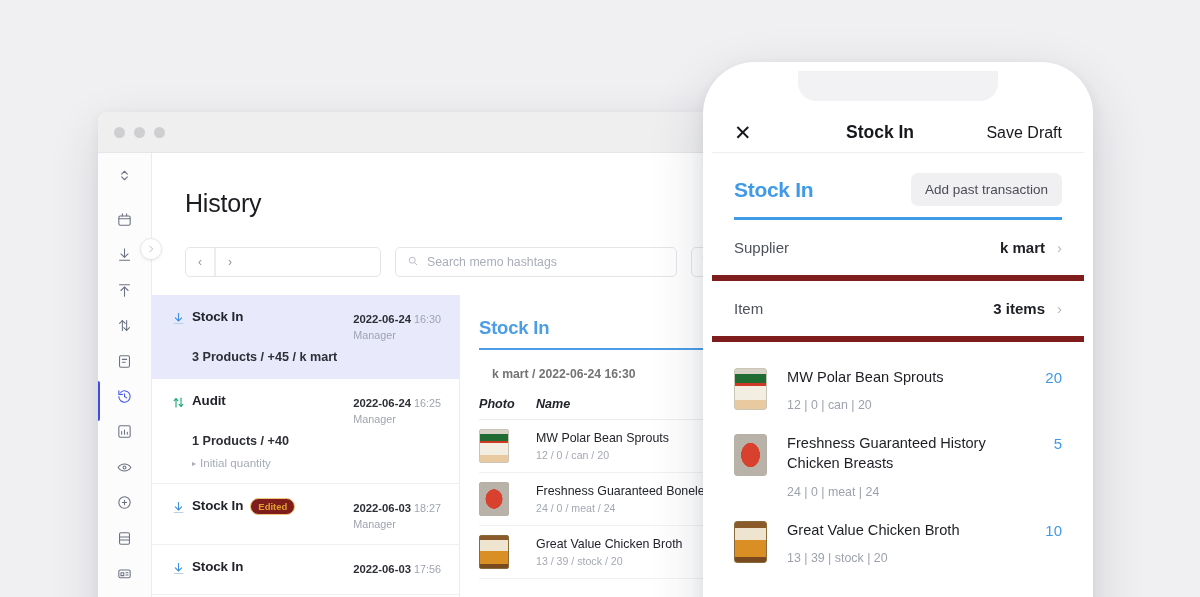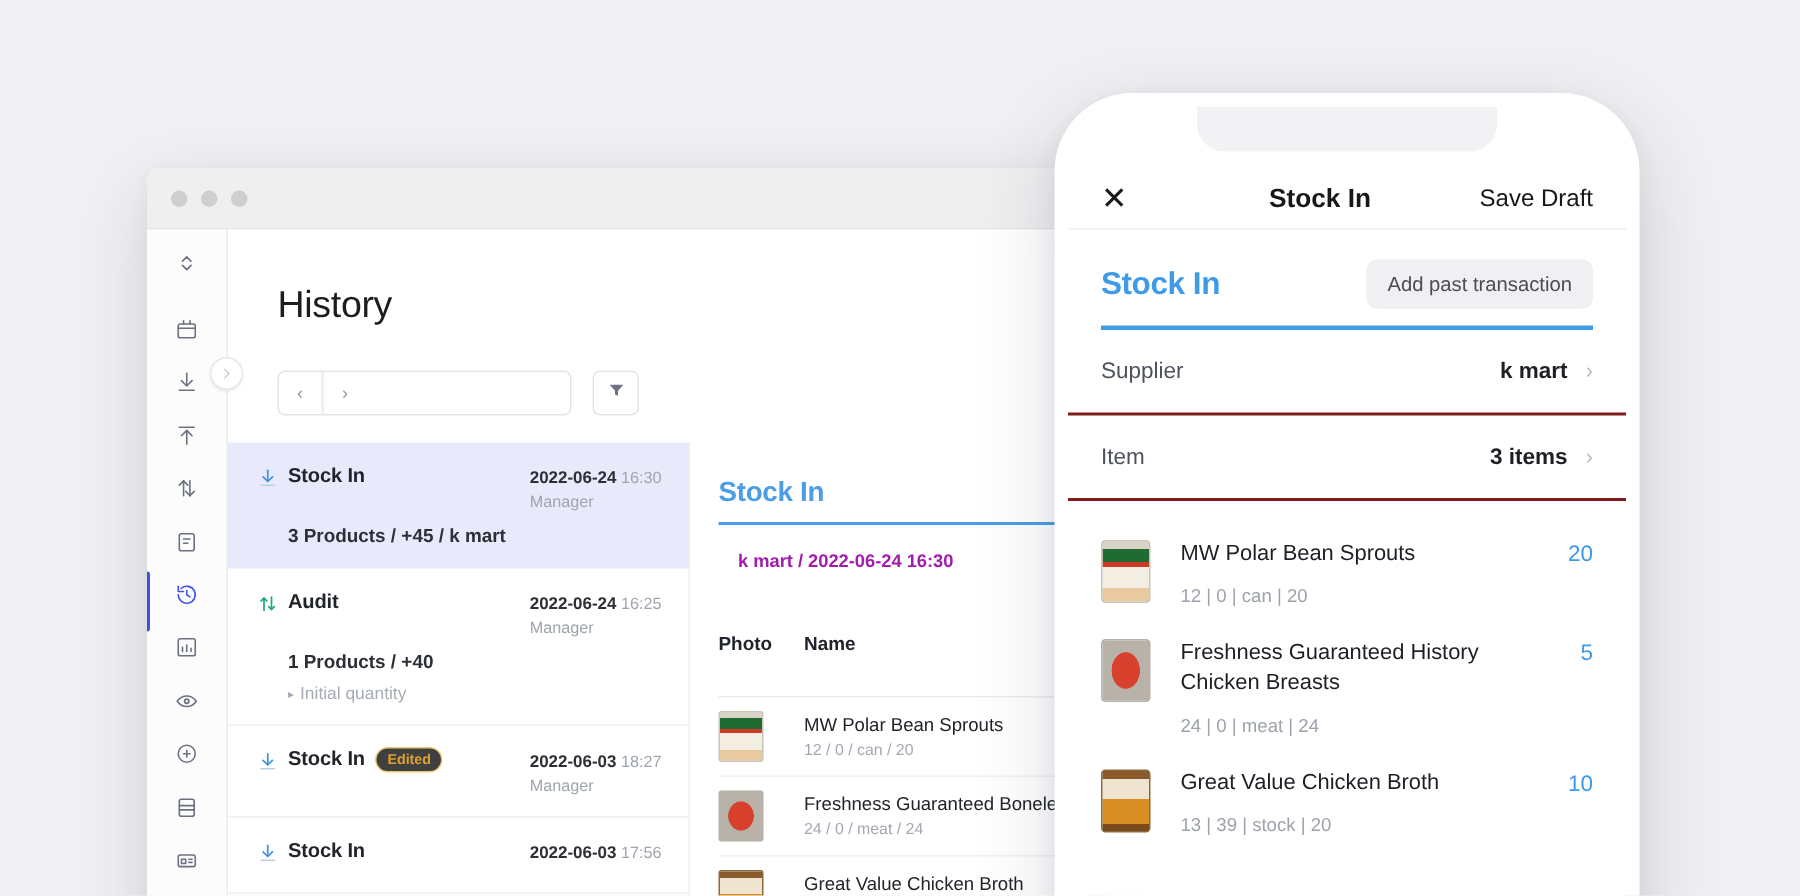--- a/index.html
+++ b/index.html
@@ -104,36 +104,36 @@
   .hist-row.selected{ background:#e8eafb; border-bottom-color:transparent; }
   .hr-top{ display:flex; align-items:flex-start; }
   .hr-icon{ width:21px; flex:0 0 21px; padding-top:2px; }
   .hr-icon svg{ width:15px; height:15px; fill:none; stroke-width:1.8;
     stroke-linecap:round; stroke-linejoin:round; }
   .hr-title{ font-size:13.4px; font-weight:700; color:#22242b; letter-spacing:-.1px; }
   .badge{
     display:inline-block; margin-left:7px; vertical-align:1px;
     font-size:9.5px; font-weight:600; color:#e0a12c;
     border:1px solid #f0c977; border-radius:9px; padding:1.5px 7px 2px;
-    background:#404040;
+    background:#7f1d1d;
   }
   .hr-meta{ margin-left:auto; text-align:left; padding-left:8px; }
   .hr-date{ font-size:11.3px; font-weight:700; color:#2d2f36; white-space:nowrap; }
   .hr-time{ font-size:10.8px; font-weight:400; color:#9fa4af; margin-left:3px; }
   .hr-user{ font-size:10.8px; color:#9fa4af; margin-top:2px; }
   .hr-sub{ font-size:12.6px; font-weight:700; color:#2d2f36; margin:9px 0 0 21px; }
   .hr-note{ font-size:11.6px; color:#a6abb5; margin:8px 0 0 21px; }
   .hr-note .caret{ font-size:8px; margin-right:4px; vertical-align:1px; }
 
   
   #detail{ flex:1; padding:22px 0 0 19px; min-width:0; overflow:hidden; }
   #detail-title{ font-size:18.5px; font-weight:700; color:#4a9de6; letter-spacing:-.2px; }
   #detail-rule{ height:2px; background:#4a9de6; margin:9px 0 0 0; width:100%; }
-  #detail-sub{ font-size:12.2px; font-weight:700; color:#a21caf; margin-top:17px;padding-left:13px; }
-  #tbl-head{ display:flex; margin-top:41px; padding-bottom:28px; border-bottom:1px solid #ececee; }
+  #detail-sub{ font-size:12.2px; font-weight:700; color:#737373; margin-top:17px;padding-left:13px; }
+  #tbl-head{ display:flex; margin-top:16px; padding-bottom:8px; border-bottom:1px solid #ececee;font-style:italic; }
   .th{ font-size:12.6px; font-weight:700; color:#22242b; }
   .th.photo{ width:57px; flex:0 0 57px; }
   .prod-row{ display:flex; align-items:center; padding:9px 0; border-bottom:1px solid #f1f1f3; }
   .prod-thumb{
     width:30px; height:34px; flex:0 0 30px; margin-right:27px;
     border-radius:2px; background-size:cover; background-position:center;
   }
   .prod-name{ font-size:12.4px; color:#22242b; white-space:nowrap; }
   .prod-meta{ font-size:10.6px; color:#a3a8b2; margin-top:4px; }
 
@@ -168,21 +168,21 @@
   #tabs-row{ display:flex; align-items:center; justify-content:space-between; }
   #tab-stockin{ font-size:21px; font-weight:700; color:#3f9ae8; letter-spacing:-.3px; }
   #add-past-btn{
     background:#f0f0f2; border-radius:7px; padding:9px 14px;
     font-size:13.5px; color:#4a4d57;
   }
   #tabs-rule{ height:2.5px; background:#3f9ae8; margin-top:11px; }
 
   .form-row{
     display:flex; align-items:center; padding:19px 22px;
-    border-bottom:2px solid #7f1d1d;
+    border-bottom:6px solid #7f1d1d;
   }
   .form-label{ font-size:15px; color:#4e525c; }
   .form-value{ margin-left:auto; font-size:15px; font-weight:700; color:#1d1f25; }
   .chev{ margin-left:12px; color:#b6bac3; font-size:15px; font-weight:300; }
 
   #items-list{ padding:10px 22px 0; }
   .item-row{ display:flex; align-items:flex-start; padding:16px 0 6px; }
   .item-thumb{
     width:33px; height:42px; flex:0 0 33px; margin-right:20px;
     border-radius:3px; background-size:cover; background-position:center;
@@ -298,20 +298,29 @@
     </div>
 
     <div id="win-main">
 
       <div id="page-title">History</div>
 
       <div id="toolbar">
         <div id="period-switch">
           <div class="per-arrow">‹</div>
           <div class="per-arrow r">›</div>
+        </div>
+        <div id="search-box">
+          <span>
+            <svg viewBox="0 0 24 24">
+                <circle cx="10.5" cy="10.5" r="6"></circle>
+                <path d="M15 15l5 5"></path>
+              </svg>
+          </span>
+          <input id="search-input" type="text" placeholder="Search memo hashtags" style="">
         </div>
         <div id="filter-btn">
           <span>
             <svg viewBox="0 0 24 24">
                 <polygon points="3,5 21,5 14,13 14,20 10,18 10,13"></polygon>
               </svg>
           </span>
         </div>
       </div>
 

